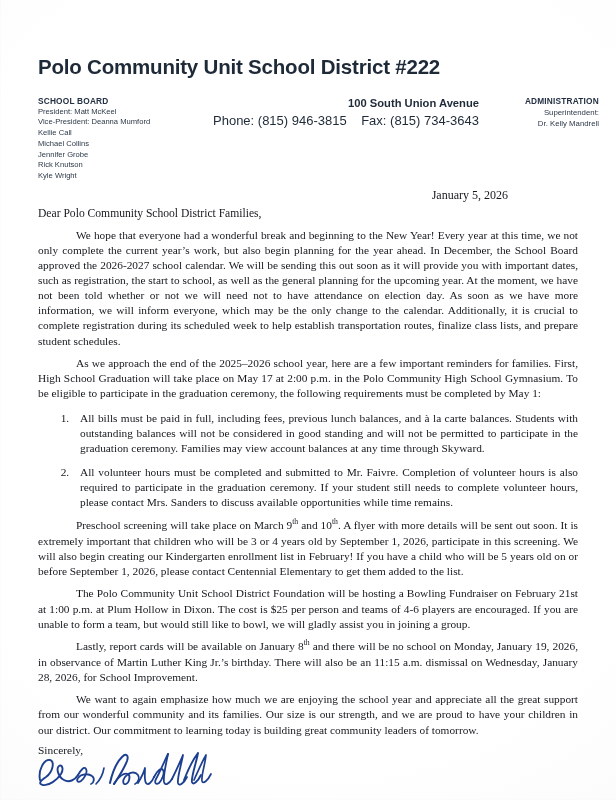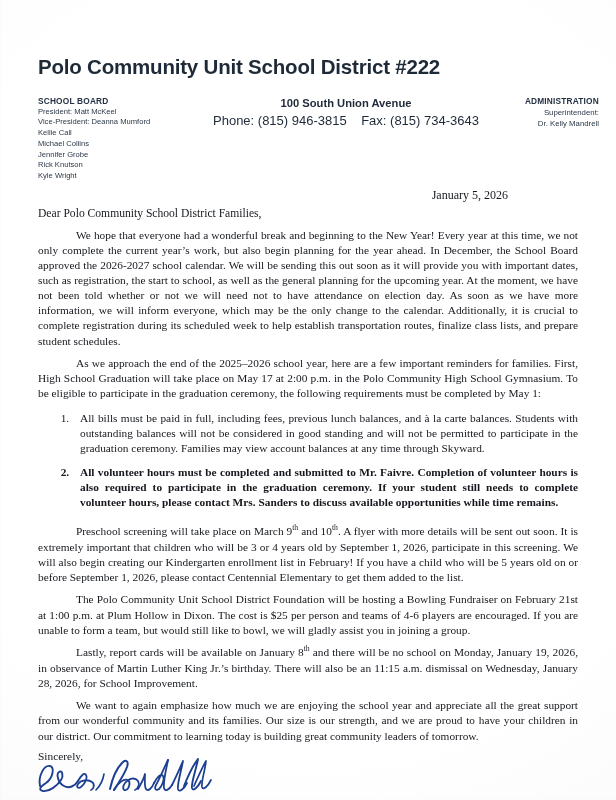--- a/index.html
+++ b/index.html
@@ -75,21 +75,21 @@
     margin-bottom: 1px;
   }
   .board-col .member {
     font-size: 7.6px;
     line-height: 1.42;
     color: #2c3847;
   }
 
   .address-col {
     flex: 1 1 auto;
-    text-align: center;
+    text-align: right;
     margin-top: -1px;
   }
   .address-line {
     font-size: 11.2px;
     font-weight: bold;
     line-height: 1.45;
     color: #1f2a38;
   }
   .contact-line {
     font-size: 13px;
@@ -141,21 +141,21 @@
     padding-left: 34px;
     font-size: 11.35px;
     line-height: 1.335;
     color: #15181d;
   }
   ol.req-list li {
     text-align: justify;
     padding-left: 8px;
     margin-bottom: 9px;
   }
-  ol.req-list li:last-child { margin-bottom: 14px; font-weight: bold; }
+  ol.req-list li:last-child { margin-bottom: 8px; }
 
   sup { font-size: 0.68em; vertical-align: super; line-height: 0; }
 
   
   .closing {
     font-size: 11.4px;
     margin-top: 6px;
     color: #15181d;
   }
   .sig-wrap {

